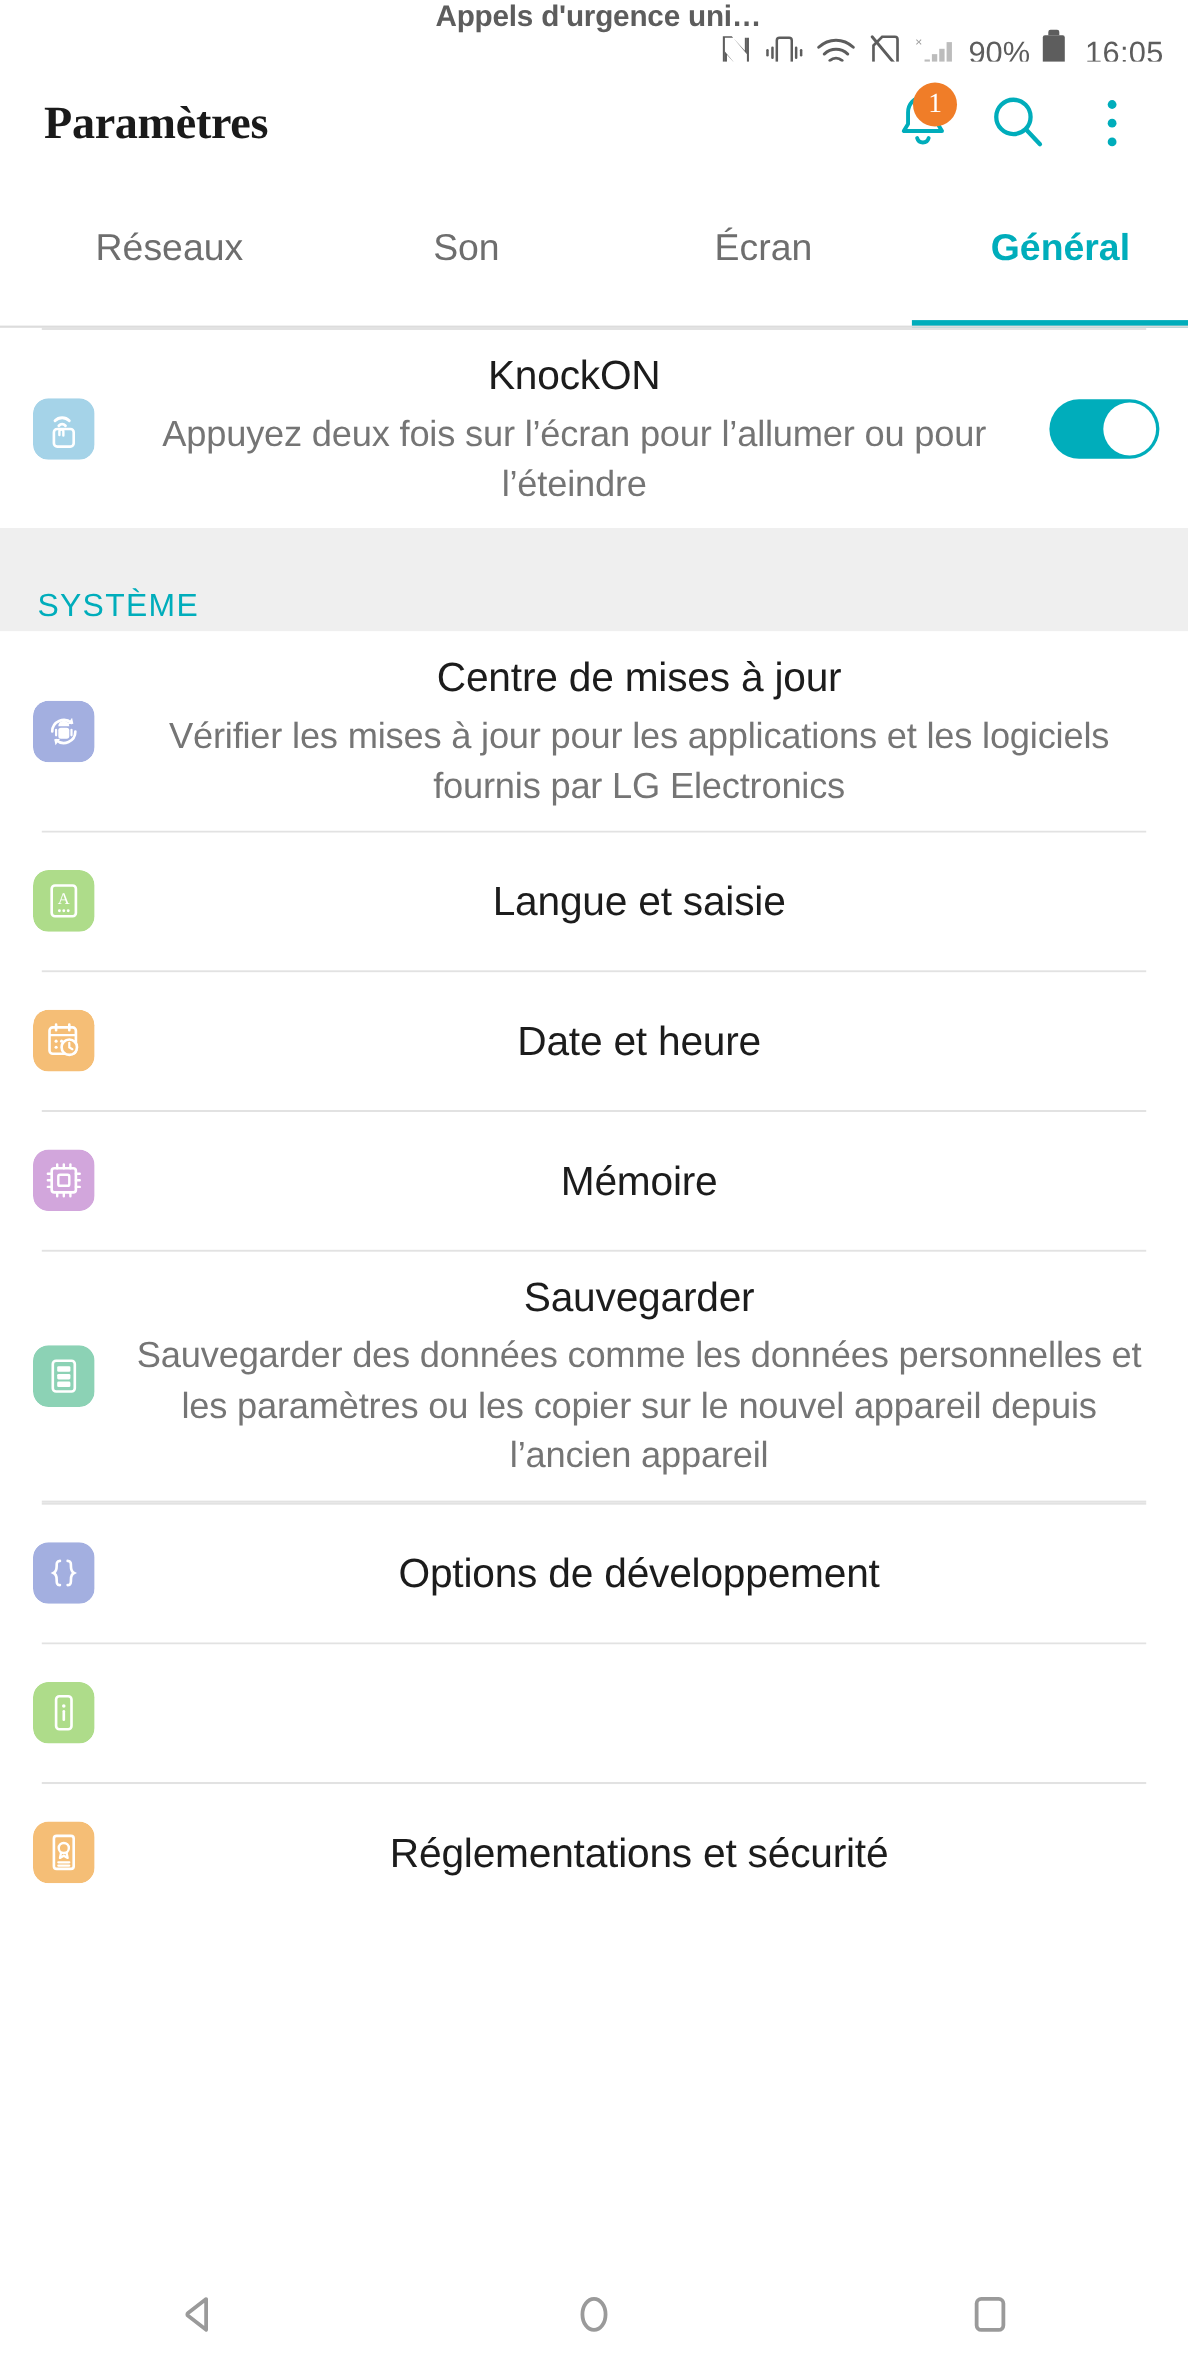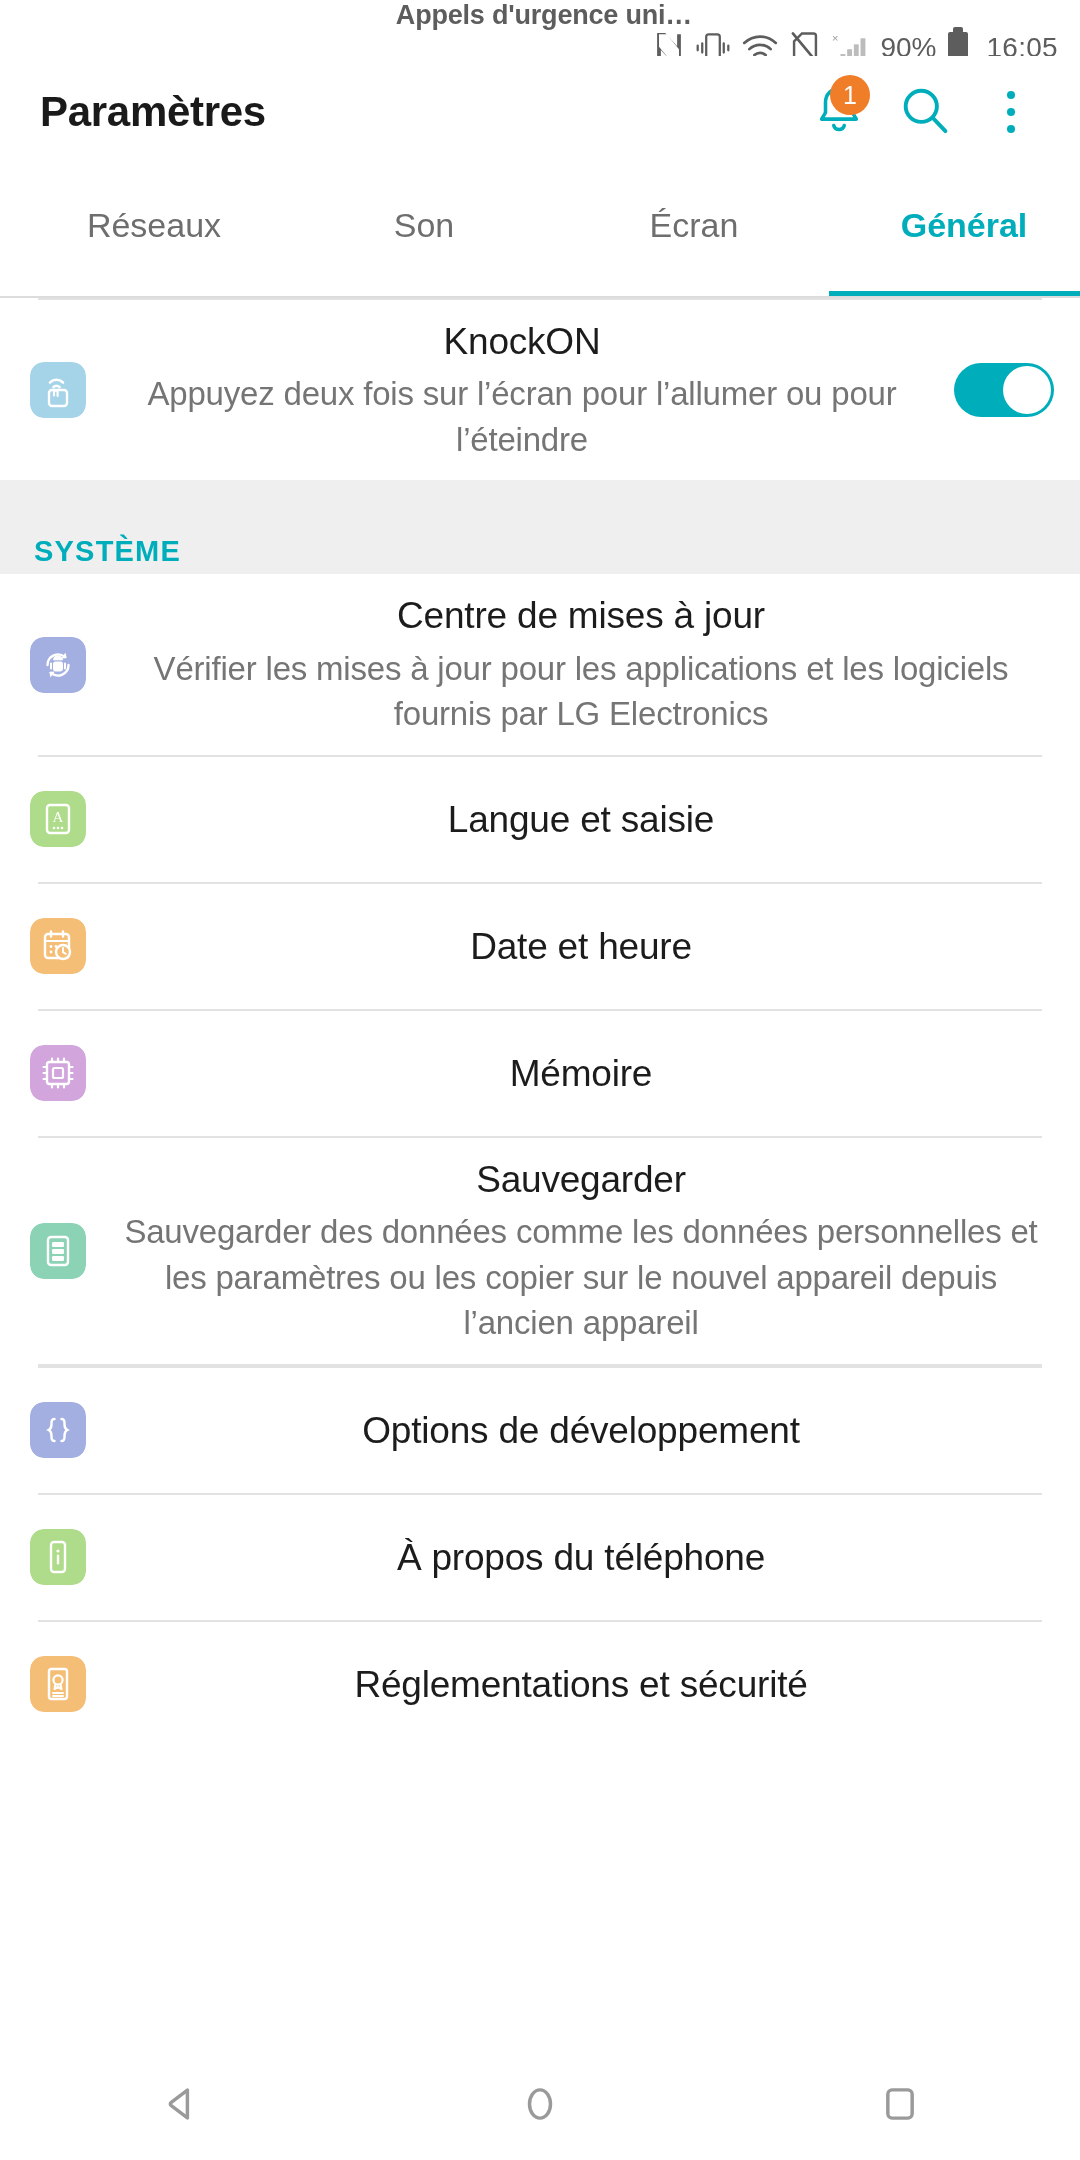--- a/index.html
+++ b/index.html
@@ -33,21 +33,21 @@
     position: relative;
   }
   .batt-shape::before {
     content:""; position:absolute; top:-5px; left:5px; width:10px; height:5px;
     background:#5d5d5d; border-radius:2px 2px 0 0;
   }
 
   
   .appbar {
     position: absolute; top: 56px; left: 0; width: 1080px; height: 112px;
-    display: flex; align-items: center; padding: 0 26px 0 40px; background: #fff;
+    display: flex; align-items: center; padding: 0 26px 0 40px; background: #fff; font-family: Liberation Serif, serif;
   }
   .app-title {
     font-size: 42px; font-weight: bold; color: #1a1a1a; letter-spacing: -0.3px;
   }
   .appbar-actions { margin-left: auto; display: flex; align-items: center; }
   .act { position: relative; width: 86px; height: 86px; display:flex; align-items:center; justify-content:center; }
   .badge {
     position: absolute; top: 6px; right: 12px;
     min-width: 40px; height: 40px; border-radius: 20px;
     background: #F07D28; color: #fff; font-size: 25px;
@@ -108,21 +108,21 @@
     position: absolute; top: 3px; right: 3px; width: 48px; height: 48px;
     border-radius: 50%; background: #fff;
   }
 
   
   .section {
     background: #efefef; height: 94px; display: flex; align-items: center;
     padding-left: 34px;
   }
   .section-label {
-    font-size: 29px; font-weight: bold; color: #00ADBB; letter-spacing: 1.2px; margin-top: 48px;
+    font-size: 29px; font-weight: normal; color: #00ADBB; letter-spacing: 1.2px; margin-top: 48px;
   }
 
   
   .navbar {
     position: absolute; bottom: 0; left: 0; width: 1080px; height: 108px;
     display: flex; align-items: center; justify-content: space-around;
     background: #fff;
   }
   .navbtn { width: 150px; height: 108px; display:flex; align-items:center; justify-content:center; }
 </style>
@@ -360,23 +360,20 @@
 
     <div class="row">
       <span class="icon-wrap">
         <svg class="sqicon" viewBox="0 0 56 56">
           <rect width="56" height="56" rx="14" fill="#AEDC8A"></rect>
           <rect x="21" y="13" width="14" height="30" rx="3" fill="none" stroke="#fff" stroke-width="2.4"></rect>
           <circle cx="28" cy="22" r="1.6" fill="#fff"></circle>
           <rect x="26.8" y="25.5" width="2.4" height="10" rx="1.2" fill="#fff"></rect>
         </svg>
       </span>
-      <div class="texts">
-        <div class="title">À propos du téléphone</div>
-      </div>
     </div>
 
     <div class="divider"></div>
 
     <div class="row">
       <span class="icon-wrap">
         <svg class="sqicon" viewBox="0 0 56 56">
           <rect width="56" height="56" rx="14" fill="#F5BE76"></rect>
           <rect x="19" y="13" width="18" height="30" rx="2.5" fill="none" stroke="#fff" stroke-width="2.4"></rect>
           <circle cx="28" cy="24" r="4.6" fill="none" stroke="#fff" stroke-width="2.2"></circle>

